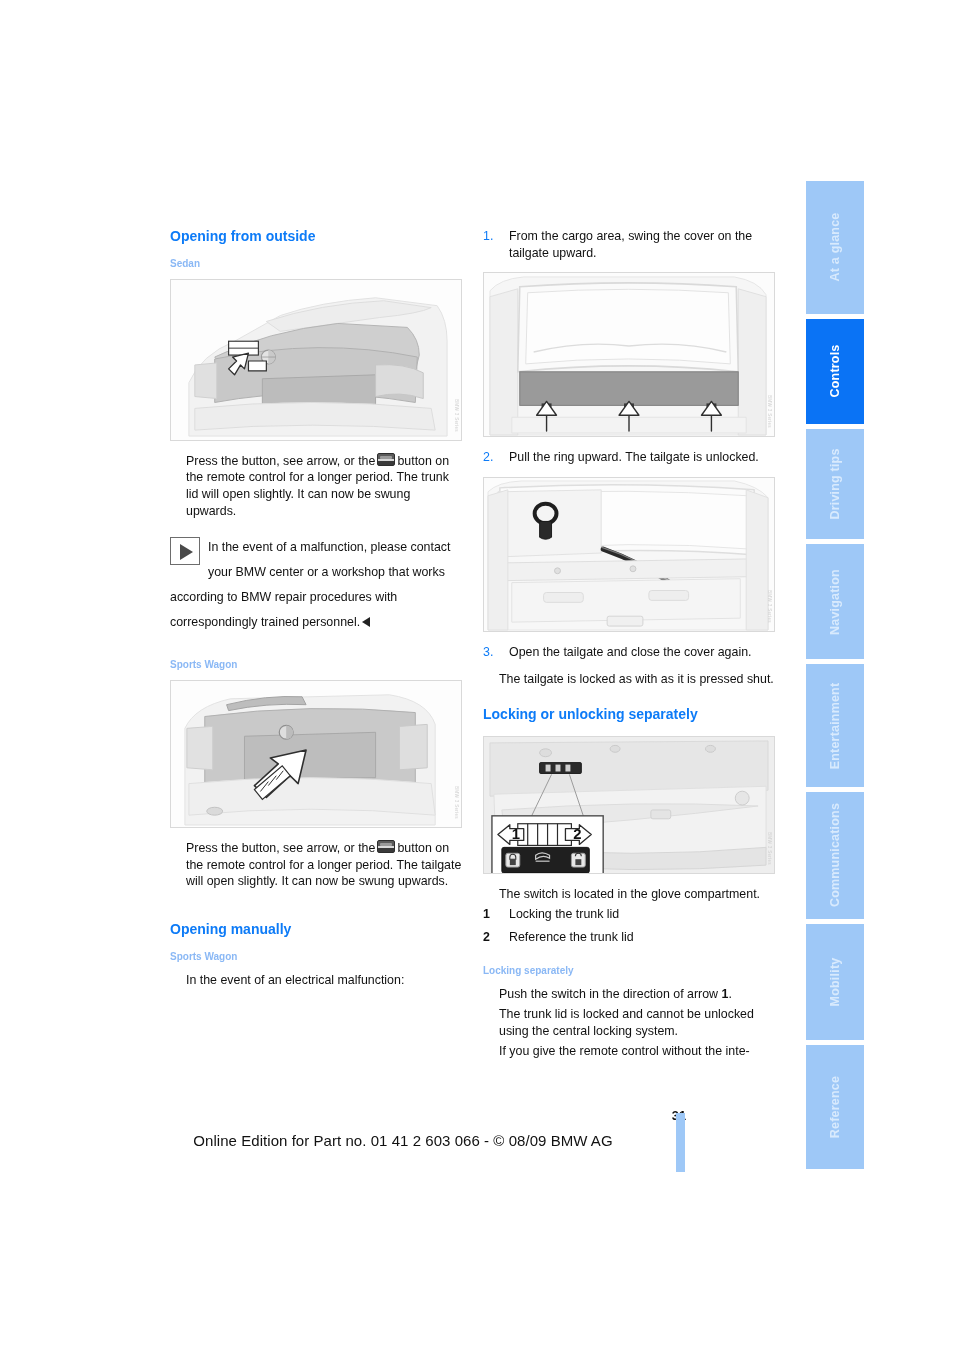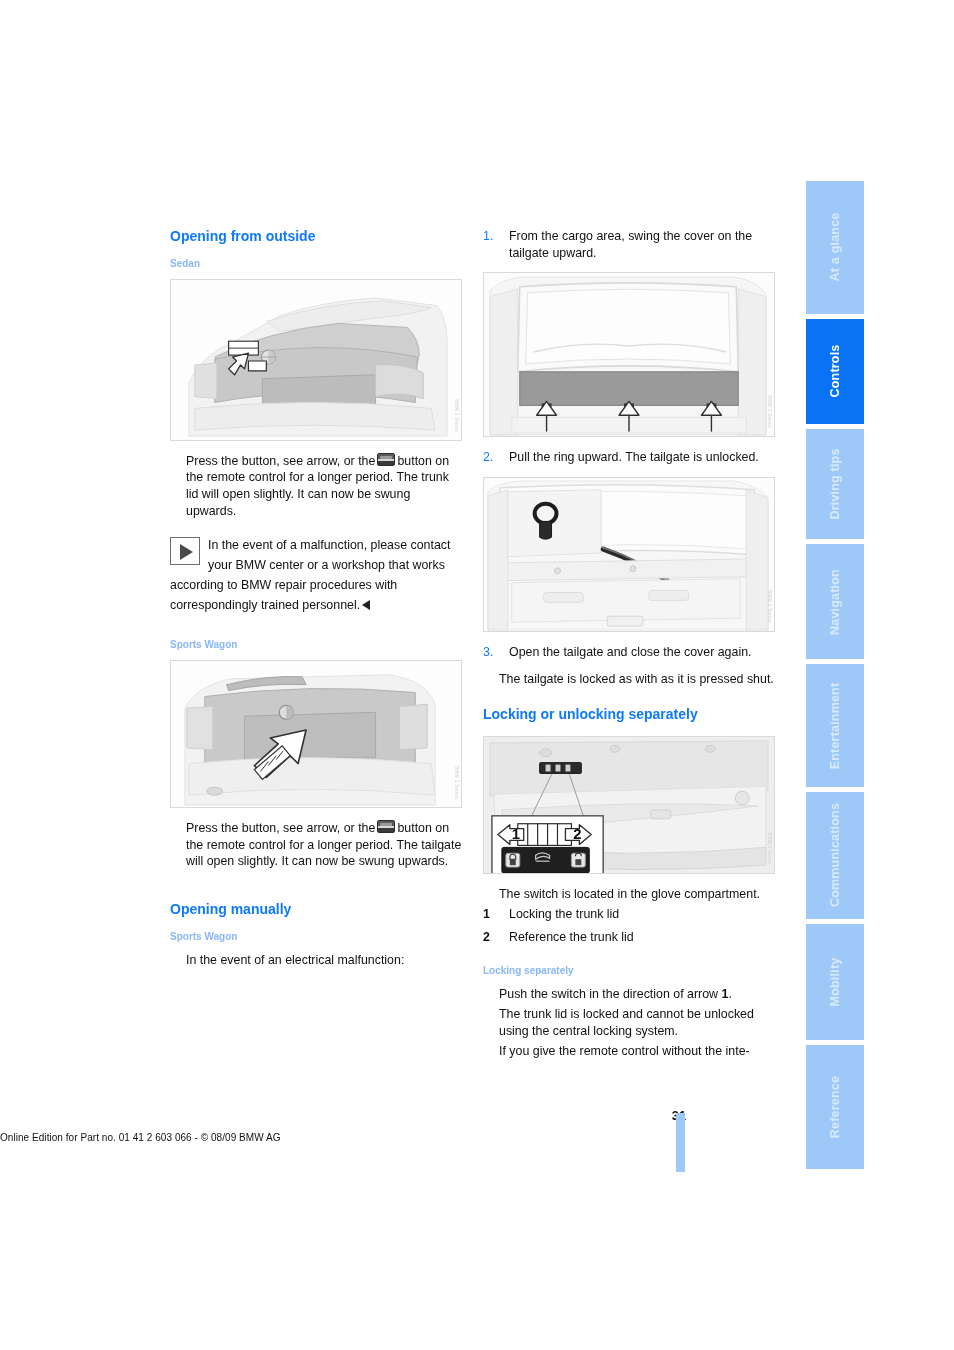--- a/index.html
+++ b/index.html
@@ -126,21 +126,21 @@
   .legend .lnum {
     width: 26px;
     flex: 0 0 26px;
     font-weight: bold;
     color: #111111;
   }
 
   
   .note {
     font-size: 12.4px;
-    line-height: 20px;
+    line-height: 25px;
     position: relative;
     margin: 16px 0 11px 0;
   }
   .note .tri-box {
     float: left;
     width: 30px;
     height: 28px;
     border: 1px solid #6d6d6d;
     box-sizing: border-box;
     margin: 2px 8px 0 0;
@@ -222,21 +222,22 @@
     top: 0;
     font-size: 12.8px;
     font-weight: bold;
     color: #111111;
   }
   #edition-line {
     position: absolute;
     left: 0;
     top: 24px;
     width: 806px;
-    font-size: 10px;
+    text-align: center;
+    font-size: 15px;
     color: #111111;
     letter-spacing: 0.05px;
   }
   #footer-bar {
     position: absolute;
     left: 676px;
     top: 1113px;
     width: 9px;
     height: 59px;
     background: #9ec8f7;

